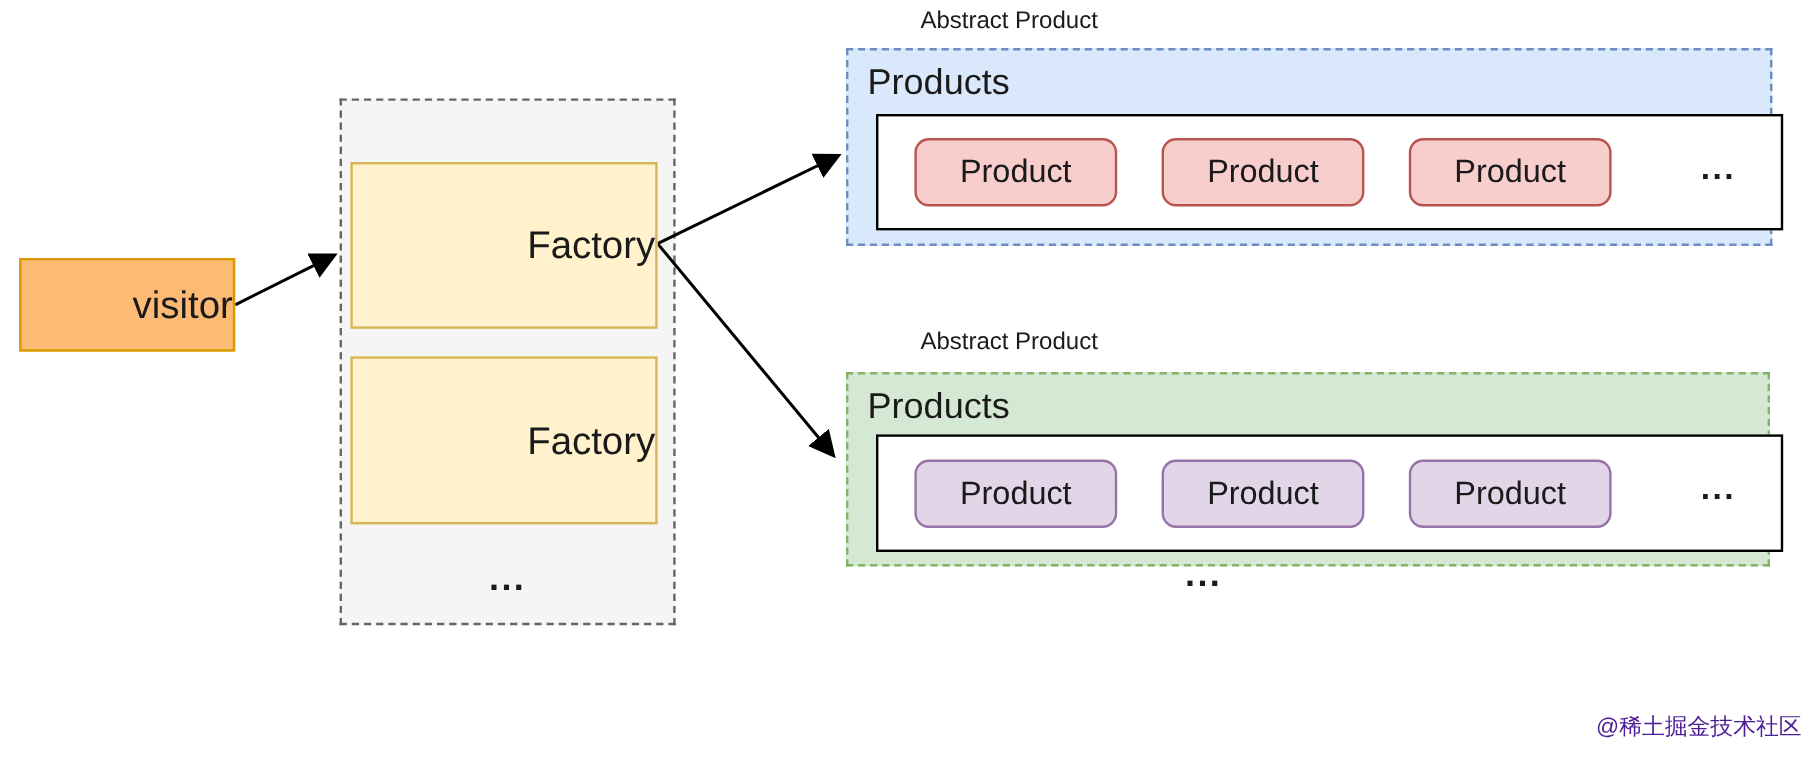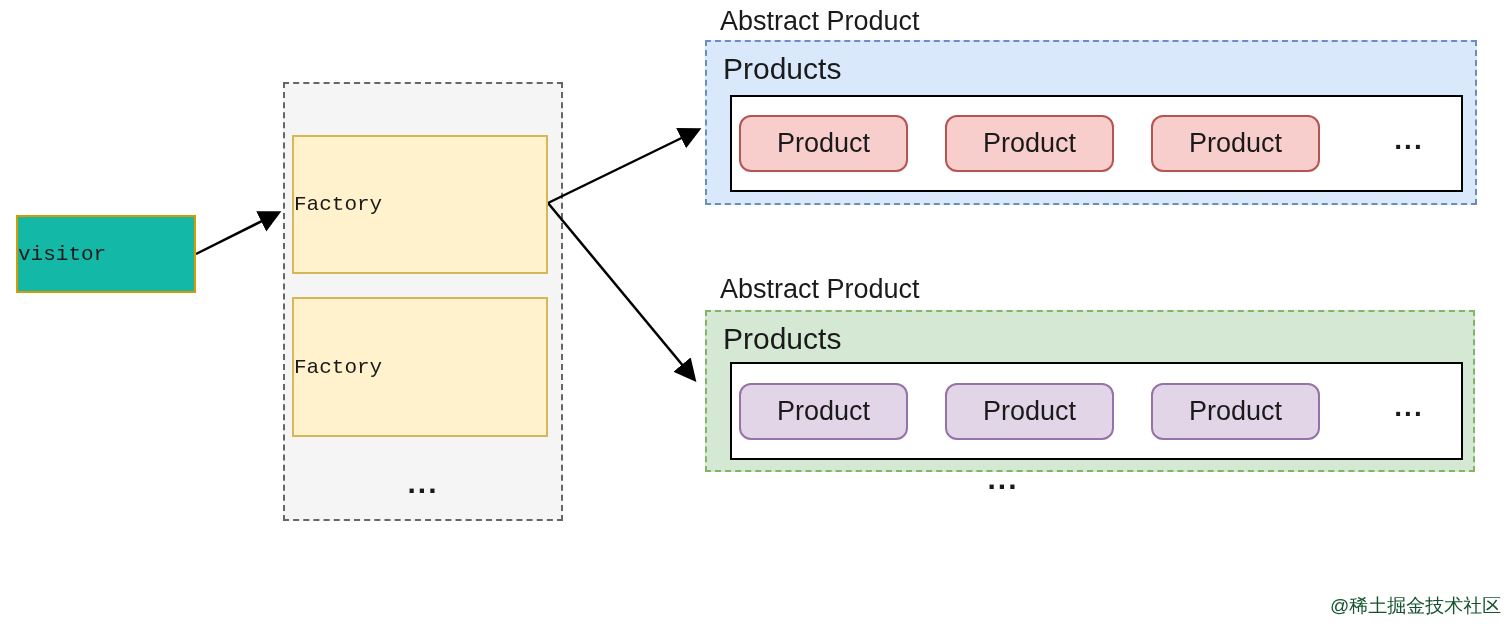--- a/index.html
+++ b/index.html
@@ -14,29 +14,28 @@
     background: #ffffff;
     font-family: "Liberation Sans", sans-serif;
     color: #1a1a1a;
     overflow: hidden;
   }
   .abs { position: absolute; box-sizing: border-box; }
 
   .node {
     display: flex;
     align-items: center;
-    justify-content: flex-start;
-    font-size: 21px;
-    font-family: Liberation Mono, monospace;
+    justify-content: flex-end;
+    font-size: 32px;
   }
 
   
   .visitor-node {
     left: 16px; top: 215px; width: 180px; height: 78px;
-    background: #14b8a6;
+    background: #fdba74;
     border: 2px solid #d79b00;
   }
 
   
   .af-title {
     left: 286px; top: 40px;
     font-size: 27px;
     white-space: nowrap;
   }
   .af-container {
@@ -53,22 +52,23 @@
   .af-ellipsis {
     left: 283px; top: 466px; width: 280px;
     text-align: center;
     font-size: 30px;
     font-weight: bold;
     letter-spacing: 2px;
   }
 
   
   .group-title {
-    font-size: 27px;
+    font-size: 20px;
     white-space: nowrap;
+    margin-left: 47px;
   }
   .group-title-1 { left: 720px; top: 6px; }
   .group-title-2 { left: 720px; top: 274px; }
 
   .group-container {
     border: 2px dashed;
   }
   .group-1 {
     left: 705px; top: 40px; width: 772px; height: 165px;
     background: #dae8fc;
@@ -85,21 +85,21 @@
     font-size: 30px;
   }
   .products-box {
     position: absolute;
     left: 23px;
     width: 722px; height: 93px;
     background: #ffffff;
     border: 2.5px solid #000000;
     display: flex;
     align-items: center;
-    padding-left: 7px;
+    padding-left: 30px;
     gap: 37px;
   }
   .group-1 .products-box { top: 53px; }
   .group-2 .products-box { top: 50px; height: 94px; }
 
   .pill {
     width: 165px; height: 53px;
     border-radius: 12px;
     border: 2px solid;
     display: flex;
@@ -136,21 +136,21 @@
   .arrows-layer {
     position: absolute;
     left: 0; top: 0;
     pointer-events: none;
   }
 
   
   .watermark {
     left: 1330px; top: 593px;
     font-size: 19px;
-    color: #14532d;
+    color: #4c1d95;
     white-space: nowrap;
   }
 </style>
 </head>
 <body>
 
 <div class="canvas">
 
   <div class="abs af-container"></div>
 

